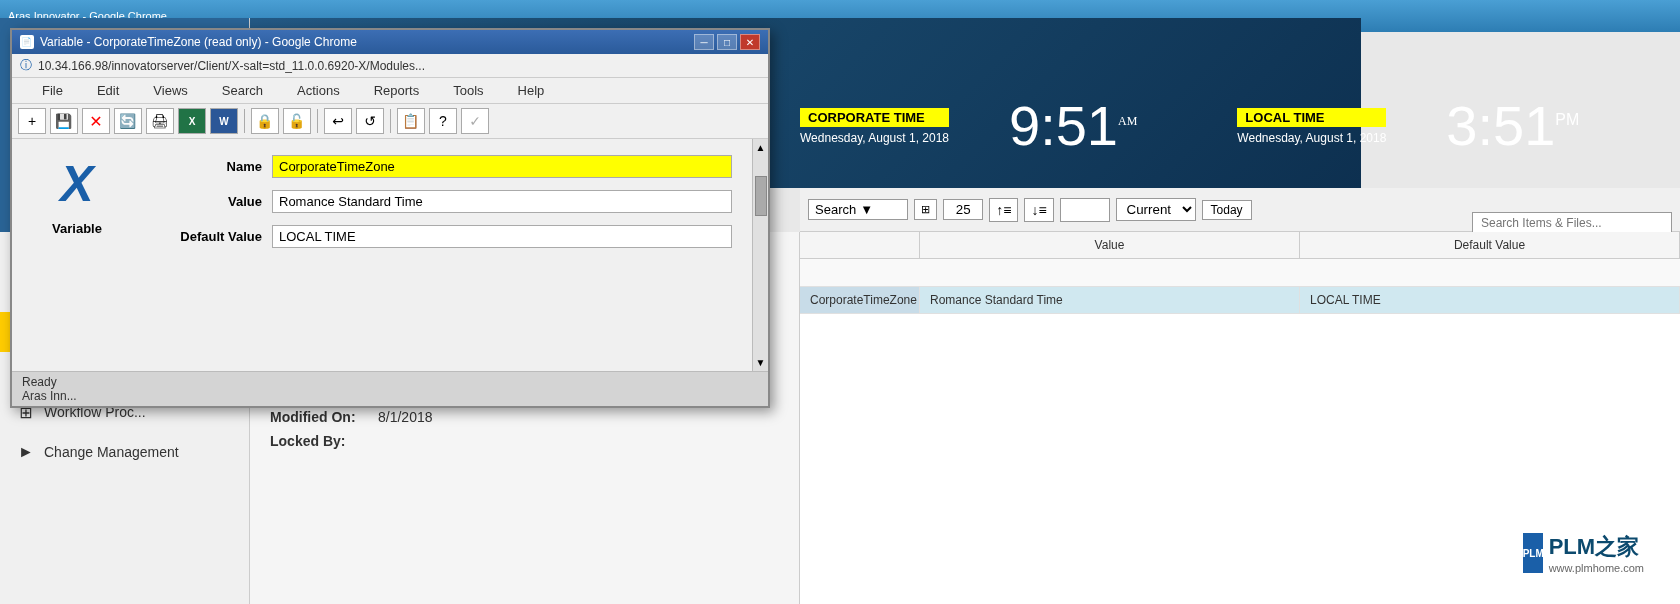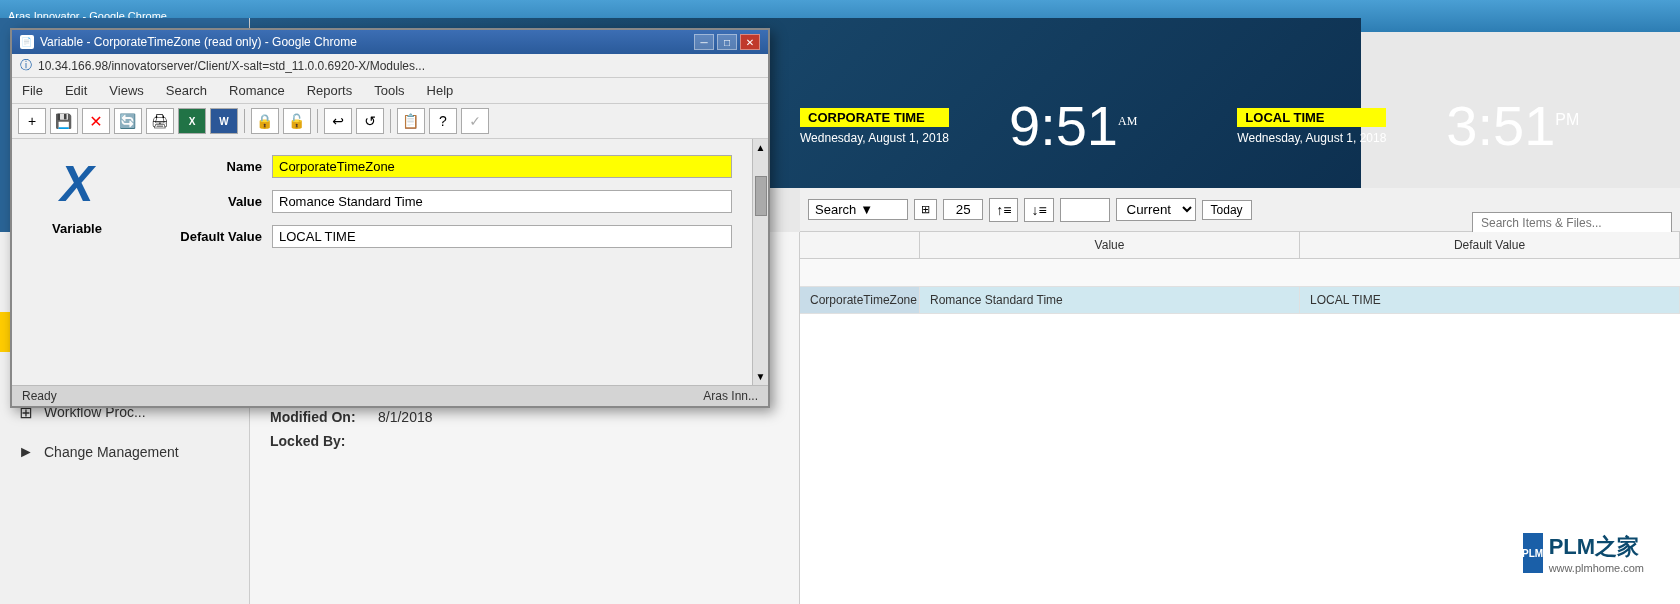--- a/index.html
+++ b/index.html
@@ -48,21 +48,21 @@
     .sidebar-icon { width: 20px; height: 20px; display: flex; align-items: center; justify-content: center; font-size: 16px; }
 
     
     .detail-panel { position: absolute; top: 232px; left: 250px; width: 550px; height: 372px; background: #f5f5f5; border-right: 1px solid #ccc; padding: 20px; }
     .detail-icon { font-size: 60px; color: #1a5fa8; font-weight: bold; font-style: italic; margin-bottom: 16px; }
     .detail-field { display: flex; gap: 8px; margin-bottom: 8px; font-size: 14px; }
     .detail-label { color: #333; font-weight: bold; min-width: 100px; }
     .detail-value { color: #333; }
     .modal { position: absolute; top: 28px; left: 10px; width: 760px; height: 380px; background: #f0f0f0; border: 2px solid #888; box-shadow: 4px 4px 12px rgba(0,0,0,0.4); z-index: 200; display: flex; flex-direction: column; }
 
-    .modal-menubar { background: #f0f0f0; border-bottom: 1px solid #ccc; display: flex; padding: 2px 0; gap: 2px; }
+    .modal-menubar { background: #f0f0f0; border-bottom: 1px solid #ccc; display: flex; padding: 2px 20px; gap: 14px; }
     .modal-menu-item { padding: 3px 10px; font-size: 13px; color: #333; cursor: pointer; }
 
     .modal-toolbar { background: #f0f0f0; border-bottom: 1px solid #ccc; display: flex; align-items: center; padding: 4px 6px; gap: 4px; }
     .modal-tb-btn { width: 28px; height: 26px; border: 1px solid #aaa; background: white; display: flex; align-items: center; justify-content: center; cursor: pointer; font-size: 14px; }
     .modal-tb-btn.excel { background: #217346; color: white; font-size: 10px; font-weight: bold; }
     .modal-tb-btn.word { background: #2b5797; color: white; font-size: 10px; font-weight: bold; }
     .modal-tb-sep { width: 1px; height: 24px; background: #aaa; margin: 0 2px; }
 
     .modal-body { flex: 1; display: flex; overflow: hidden; }
     .modal-left { width: 130px; padding: 16px; display: flex; flex-direction: column; align-items: center; }
@@ -70,21 +70,21 @@
     .modal-item-label { font-size: 13px; font-weight: bold; margin-top: 8px; }
     .modal-right { flex: 1; padding: 16px 20px; }
     .modal-field { display: flex; align-items: center; margin-bottom: 12px; }
     .modal-field-label { min-width: 100px; font-size: 13px; font-weight: bold; text-align: right; margin-right: 10px; }
     .modal-field-input { flex: 1; border: 1px solid #aaa; padding: 3px 6px; font-size: 13px; background: white; }
     .modal-field-input.highlighted { background: #ffff00; }
 
     .modal-scrollbar { width: 16px; background: #e0e0e0; border-left: 1px solid #bbb; display: flex; flex-direction: column; align-items: center; }
     .modal-scroll-thumb { width: 12px; height: 40px; background: #aaa; border: 1px solid #888; margin-top: 20px; }
 
-    .modal-statusbar { background: #d4d4d4; border-top: 1px solid #bbb; padding: 3px 10px; display: flex; justify-content: space-between; font-size: 12px; color: #333; }
+    .modal-statusbar { background: #d4d4d4; border-top: 1px solid #bbb; padding: 3px 10px; display: flex; justify-content: space-between; font-size: 12px; color: #333; flex-direction: column; }
 
     
     .plm-watermark { position: absolute; bottom: 20px; right: 20px; background: rgba(255,255,255,0.9); padding: 10px 16px; border-radius: 4px; }
     .plm-text { color: #0c4a6e; font-size: 22px; font-weight: bold; }
     .plm-url { color: #666; font-size: 11px; }
   </style>
 </head>
 <body>
 
 <div class="main-window">
@@ -215,21 +215,21 @@
     <div style="background:#f0f0f0; border-bottom:1px solid #ccc; padding:3px 8px; display:flex; align-items:center; gap:6px; font-size:12px;">
       <span style="color:#1a5fa8;">ⓘ</span>
       <span style="color:#333;">10.34.166.98/innovatorserver/Client/X-salt=std_11.0.0.6920-X/Modules...</span>
     </div>
 
     <div class="modal-menubar">
       <span class="modal-menu-item">File</span>
       <span class="modal-menu-item">Edit</span>
       <span class="modal-menu-item">Views</span>
       <span class="modal-menu-item">Search</span>
-      <span class="modal-menu-item">Romance</span>
+      <span class="modal-menu-item">Actions</span>
       <span class="modal-menu-item">Reports</span>
       <span class="modal-menu-item">Tools</span>
       <span class="modal-menu-item">Help</span>
     </div>
 
     <div class="modal-toolbar">
       <button class="modal-tb-btn">+</button>
       <button class="modal-tb-btn">💾</button>
       <button class="modal-tb-btn" style="color:red; font-size:16px;">✕</button>
       <button class="modal-tb-btn">🔄</button>
@@ -279,21 +279,21 @@
     </div>
 
     <div class="modal-statusbar">
       <span>Ready</span>
       <span>Aras Inn...</span>
     </div>
   </div>
 
   <div class="plm-watermark">
     <div style="display:flex; align-items:center; gap:6px;">
-      <div style="width:20px; height:40px; background:#1a5fa8; display:flex; align-items:center; justify-content:center;">
+      <div style="width:20px; height:40px; background:#1a5fa8; display:flex; align-items:center; justify-content:flex-start;">
         <span style="color:white; font-size:10px; font-weight:bold;">PLM</span>
       </div>
       <div>
         <div class="plm-text">PLM之家</div>
         <div class="plm-url">www.plmhome.com</div>
       </div>
     </div>
   </div>
 
 </div>

